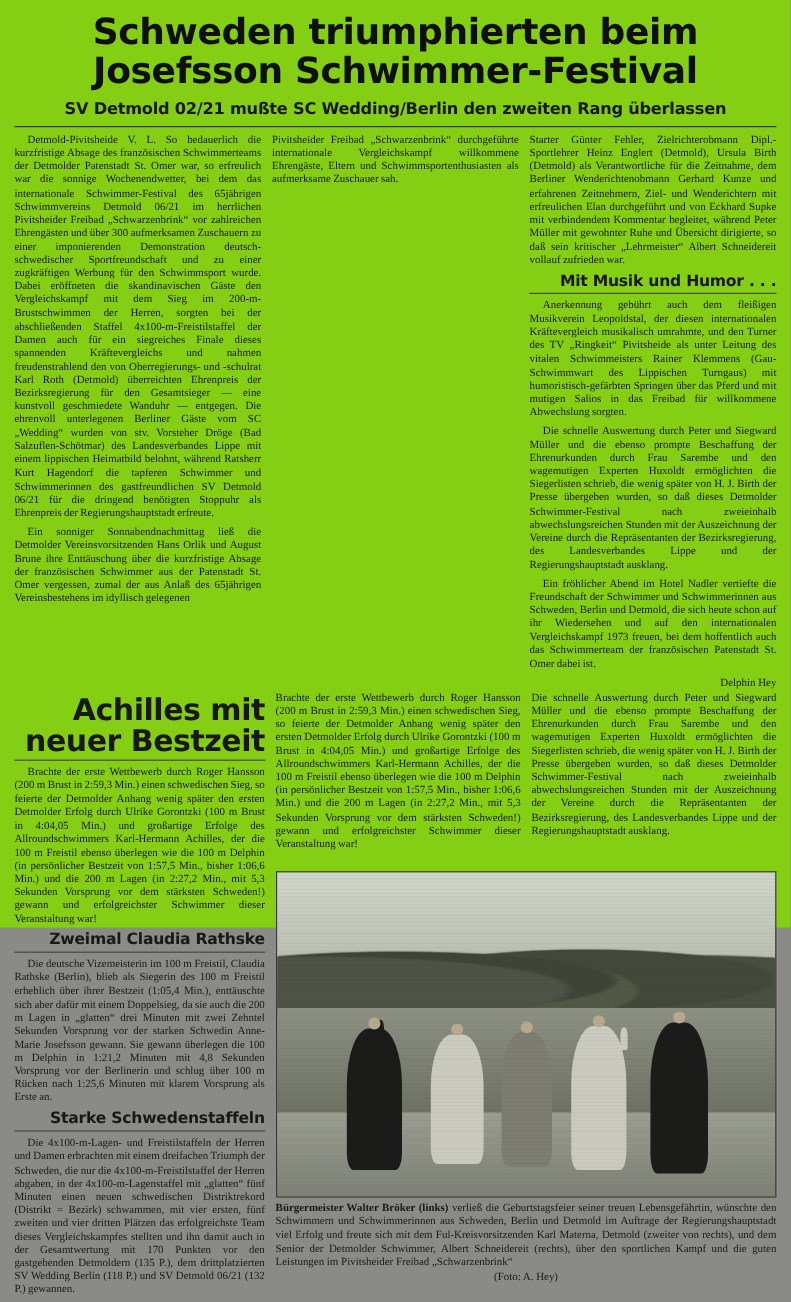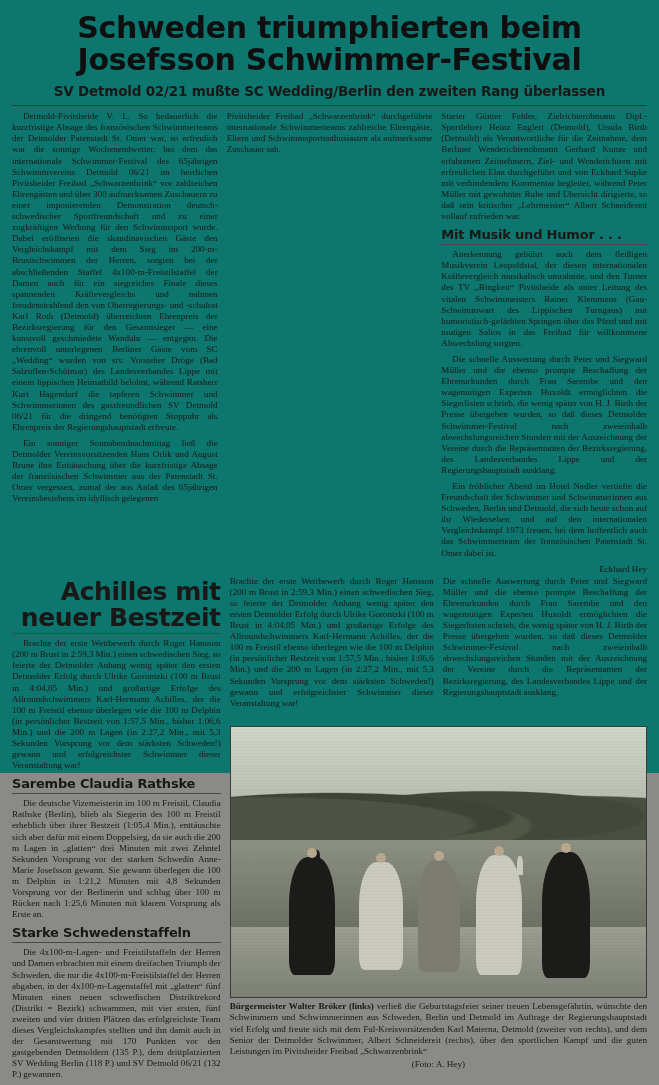--- a/index.html
+++ b/index.html
@@ -10,21 +10,21 @@
   body {
     width: 659px;
     height: 1085px;
     overflow: hidden;
     font-family: "Liberation Serif", serif;
   }
   .page {
     position: relative;
     width: 659px;
     height: 773px;
-    background: #0f766e;
+    background: #84cc16;
     box-sizing: border-box;
     padding: 10px 12px 6px 12px;
     color: #1b1a18;
     filter: contrast(1.02);
   }
   
   .head-wrap { text-align: center; }
   .headline {
     font-family: "DejaVu Sans", sans-serif;
     font-weight: bold;
@@ -69,21 +69,21 @@
     margin: 0 0 5px 0;
     hyphens: auto;
     -webkit-hyphens: auto;
     word-spacing: -0.3px;
   }
   p.body.indent { text-indent: 11px; }
   .sec-title {
     font-family: "DejaVu Sans", sans-serif;
     font-weight: bold;
     font-size: 13px;
-    text-align: left;
+    text-align: right;
     margin: 4px 0 2px 0;
     letter-spacing: -0.2px;
   }
   .thin-rule {
     border: 0;
     border-top: 1px solid #4a4945;
     margin: 2px 0 4px 0;
   }
   
   .headline2 {
@@ -199,41 +199,41 @@
     <div class="subhead1">SV Detmold 02/21 mußte SC Wedding/Berlin den zweiten Rang überlassen</div>
   </div>
   <hr class="rule">
 
   <div class="cols3">
     <div class="col">
       <p class="body indent">Detmold-Pivitsheide V. L. So bedauerlich die kurzfristige Absage des französischen Schwimmerteams der Detmolder Patenstadt St. Omer war, so erfreulich war die sonnige Wochenendwetter, bei dem das internationale Schwimmer-Festival des 65jährigen Schwimmvereins Detmold 06/21 im herrlichen Pivitsheider Freibad „Schwarzenbrink“ vor zahlreichen Ehrengästen und über 300 aufmerksamen Zuschauern zu einer imponierenden Demonstration deutsch-schwedischer Sportfreundschaft und zu einer zugkräftigen Werbung für den Schwimmsport wurde. Dabei eröffneten die skandinavischen Gäste den Vergleichskampf mit dem Sieg im 200-m-Brustschwimmen der Herren, sorgten bei der abschließenden Staffel 4x100-m-Freistilstaffel der Damen auch für ein siegreiches Finale dieses spannenden Kräftevergleichs und nahmen freudenstrahlend den von Oberregierungs- und -schulrat Karl Roth (Detmold) überreichten Ehrenpreis der Bezirksregierung für den Gesamtsieger — eine kunstvoll geschmiedete Wanduhr — entgegen. Die ehrenvoll unterlegenen Berliner Gäste vom SC „Wedding“ wurden von stv. Vorsteher Dröge (Bad Salzuflen-Schötmar) des Landesverbandes Lippe mit einem lippischen Heimatbild belohnt, während Ratsherr Kurt Hagendorf die tapferen Schwimmer und Schwimmerinnen des gastfreundlichen SV Detmold 06/21 für die dringend benötigten Stoppuhr als Ehrenpreis der Regierungshauptstadt erfreute.</p>
       <p class="body indent">Ein sonniger Sonnabendnachmittag ließ die Detmolder Vereinsvorsitzenden Hans Orlik und August Brune ihre Enttäuschung über die kurzfristige Absage der französischen Schwimmer aus der Patenstadt St. Omer vergessen, zumal der aus Anlaß des 65jährigen Vereinsbestehens im idyllisch gelegenen</p>
     </div>
     <div class="col">
-      <p class="body">Pivitsheider Freibad „Schwarzenbrink“ durchgeführte internationale Schwimmerteams zahlreiche Ehrengäste, Eltern und Schwimmsportenthusiasten als aufmerksame Zuschauer sah.</p>
+      <p class="body">Pivitsheider Freibad „Schwarzenbrink“ durchgeführte internationale Vergleichskampf willkommene Ehrengäste, Eltern und Schwimmsportenthusiasten als aufmerksame Zuschauer sah.</p>
     </div>
     <div class="col">
       <p class="body">Starter Günter Fehler, Zielrichterobmann Dipl.-Sportlehrer Heinz Englert (Detmold), Ursula Birth (Detmold) als Verantwortliche für die Zeitnahme, dem Berliner Wenderichtenobmann Gerhard Kunze und erfahrenen Zeitnehmern, Ziel- und Wenderichtern mit erfreulichen Elan durchgeführt und von Eckhard Supke mit verbindendem Kommentar begleitet, während Peter Müller mit gewohnter Ruhe und Übersicht dirigierte, so daß sein kritischer „Lehrmeister“ Albert Schneidereit vollauf zufrieden war.</p>
       <div class="sec-title">Mit Musik und Humor . . .</div>
       <hr class="thin-rule">
       <p class="body indent">Anerkennung gebührt auch dem fleißigen Musikverein Leopoldstal, der diesen internationalen Kräftevergleich musikalisch umrahmte, und den Turner des TV „Ringkeit“ Pivitsheide als unter Leitung des vitalen Schwimmeisters Rainer Klemmens (Gau-Schwimmwart des Lippischen Turngaus) mit humoristisch-gefärbten Springen über das Pferd und mit mutigen Salios in das Freibad für willkommene Abwechslung sorgten.</p>
       <p class="body indent">Die schnelle Auswertung durch Peter und Siegward Müller und die ebenso prompte Beschaffung der Ehrenurkunden durch Frau Sarembe und den wagemutigen Experten Huxoldt ermöglichten die Siegerlisten schrieb, die wenig später von H. J. Birth der Presse übergeben wurden, so daß dieses Detmolder Schwimmer-Festival nach zweieinhalb abwechslungsreichen Stunden mit der Auszeichnung der Vereine durch die Repräsentanten der Bezirksregierung, des Landesverbandes Lippe und der Regierungshauptstadt ausklang.</p>
       <p class="body indent">Ein fröhlicher Abend im Hotel Nadler vertiefte die Freundschaft der Schwimmer und Schwimmerinnen aus Schweden, Berlin und Detmold, die sich heute schon auf ihr Wiedersehen und auf den internationalen Vergleichskampf 1973 freuen, bei dem hoffentlich auch das Schwimmerteam der französischen Patenstadt St. Omer dabei ist.</p>
-      <p class="byline">Eckhard Hey</p>
+      <p class="byline">Delphin Hey</p>
     </div>
   </div>
 
   <div class="lower">
 
     <div class="col">
       <div class="headline2">Achilles mit neuer Bestzeit</div>
       <hr class="thin-rule">
       <p class="body indent">Brachte der erste Wettbewerb durch Roger Hansson (200 m Brust in 2:59,3 Min.) einen schwedischen Sieg, so feierte der Detmolder Anhang wenig später den ersten Detmolder Erfolg durch Ulrike Gorontzki (100 m Brust in 4:04,05 Min.) und großartige Erfolge des Allroundschwimmers Karl-Hermann Achilles, der die 100 m Freistil ebenso überlegen wie die 100 m Delphin (in persönlicher Bestzeit von 1:57,5 Min., bisher 1:06,6 Min.) und die 200 m Lagen (in 2:27,2 Min., mit 5,3 Sekunden Vorsprung vor dem stärksten Schweden!) gewann und erfolgreichster Schwimmer dieser Veranstaltung war!</p>
 
-      <div class="sec-title">Sarembe Claudia Rathske</div>
+      <div class="sec-title">Zweimal Claudia Rathske</div>
       <hr class="thin-rule">
       <p class="body indent">Die deutsche Vizemeisterin im 100 m Freistil, Claudia Rathske (Berlin), blieb als Siegerin des 100 m Freistil erheblich über ihrer Bestzeit (1:05,4 Min.), enttäuschte sich aber dafür mit einem Doppelsieg, da sie auch die 200 m Lagen in „glatten“ drei Minuten mit zwei Zehntel Sekunden Vorsprung vor der starken Schwedin Anne-Marie Josefsson gewann. Sie gewann überlegen die 100 m Delphin in 1:21,2 Minuten mit 4,8 Sekunden Vorsprung vor der Berlinerin und schlug über 100 m Rücken nach 1:25,6 Minuten mit klarem Vorsprung als Erste an.</p>
 
       <div class="sec-title">Starke Schwedenstaffeln</div>
       <hr class="thin-rule">
       <p class="body indent">Die 4x100-m-Lagen- und Freistilstaffeln der Herren und Damen erbrachten mit einem dreifachen Triumph der Schweden, die nur die 4x100-m-Freistilstaffel der Herren abgaben, in der 4x100-m-Lagenstaffel mit „glatten“ fünf Minuten einen neuen schwedischen Distriktrekord (Distrikt = Bezirk) schwammen, mit vier ersten, fünf zweiten und vier dritten Plätzen das erfolgreichste Team dieses Vergleichskampfes stellten und ihn damit auch in der Gesamtwertung mit 170 Punkten vor den gastgebenden Detmoldern (135 P.), dem drittplatzierten SV Wedding Berlin (118 P.) und SV Detmold 06/21 (132 P.) gewannen.</p>
 
     </div>
 
     <div style="width:66.66%; display:flex; flex-direction:column;">

